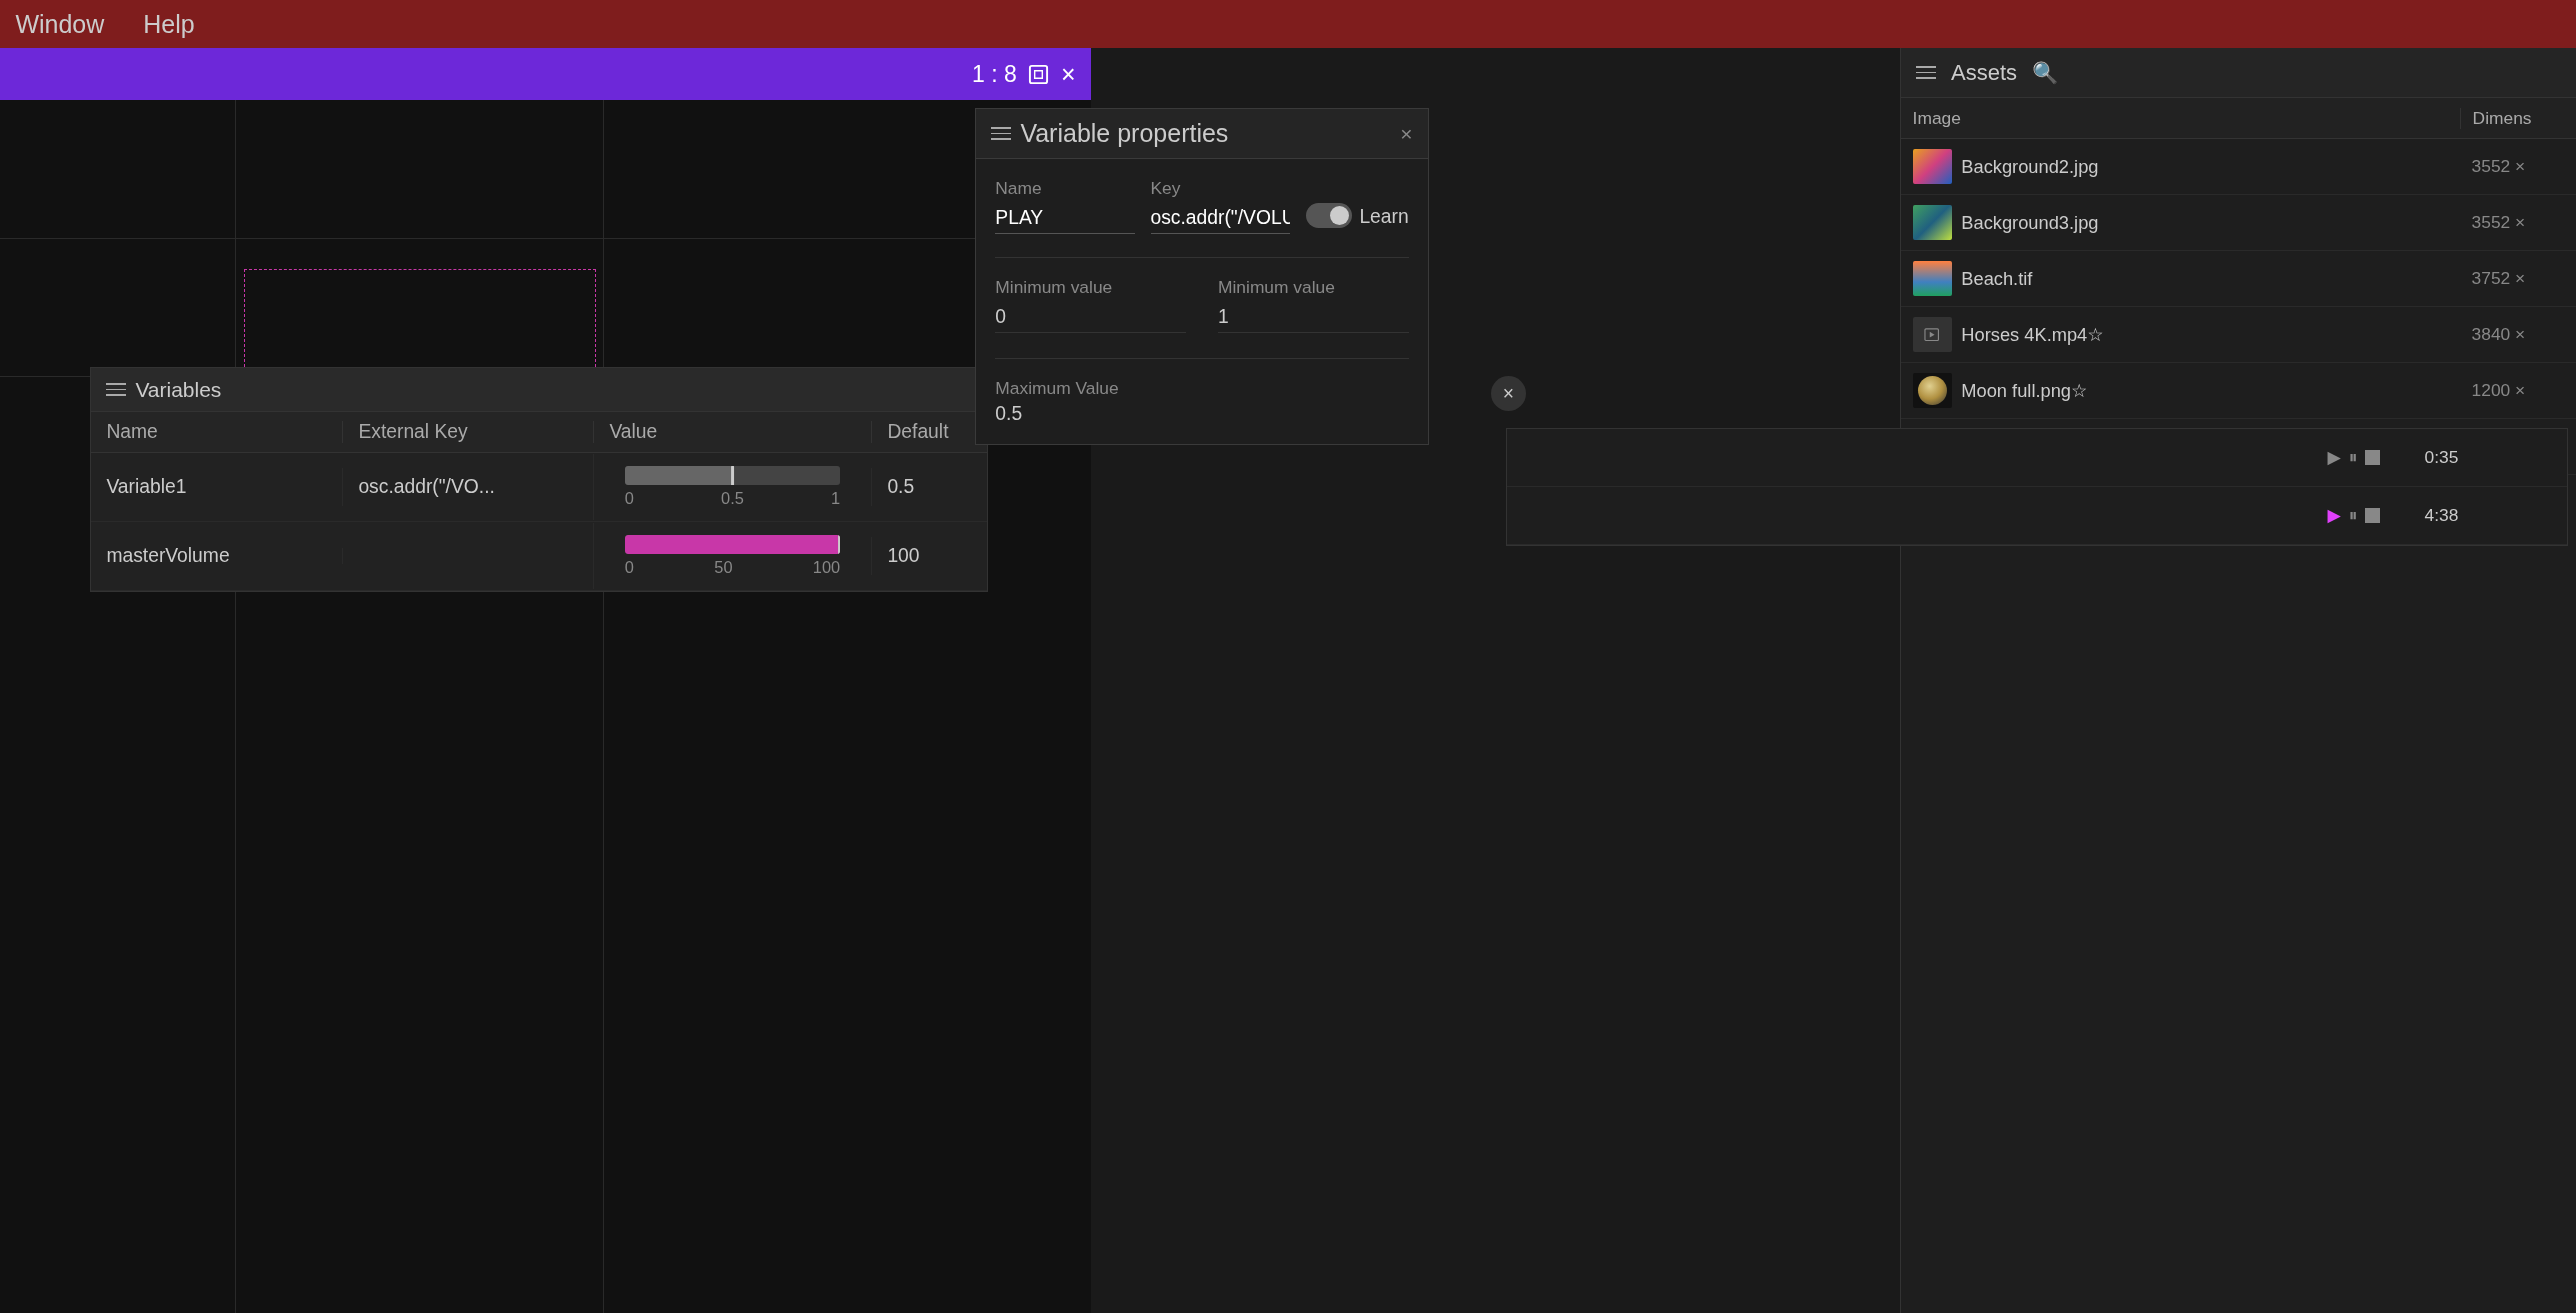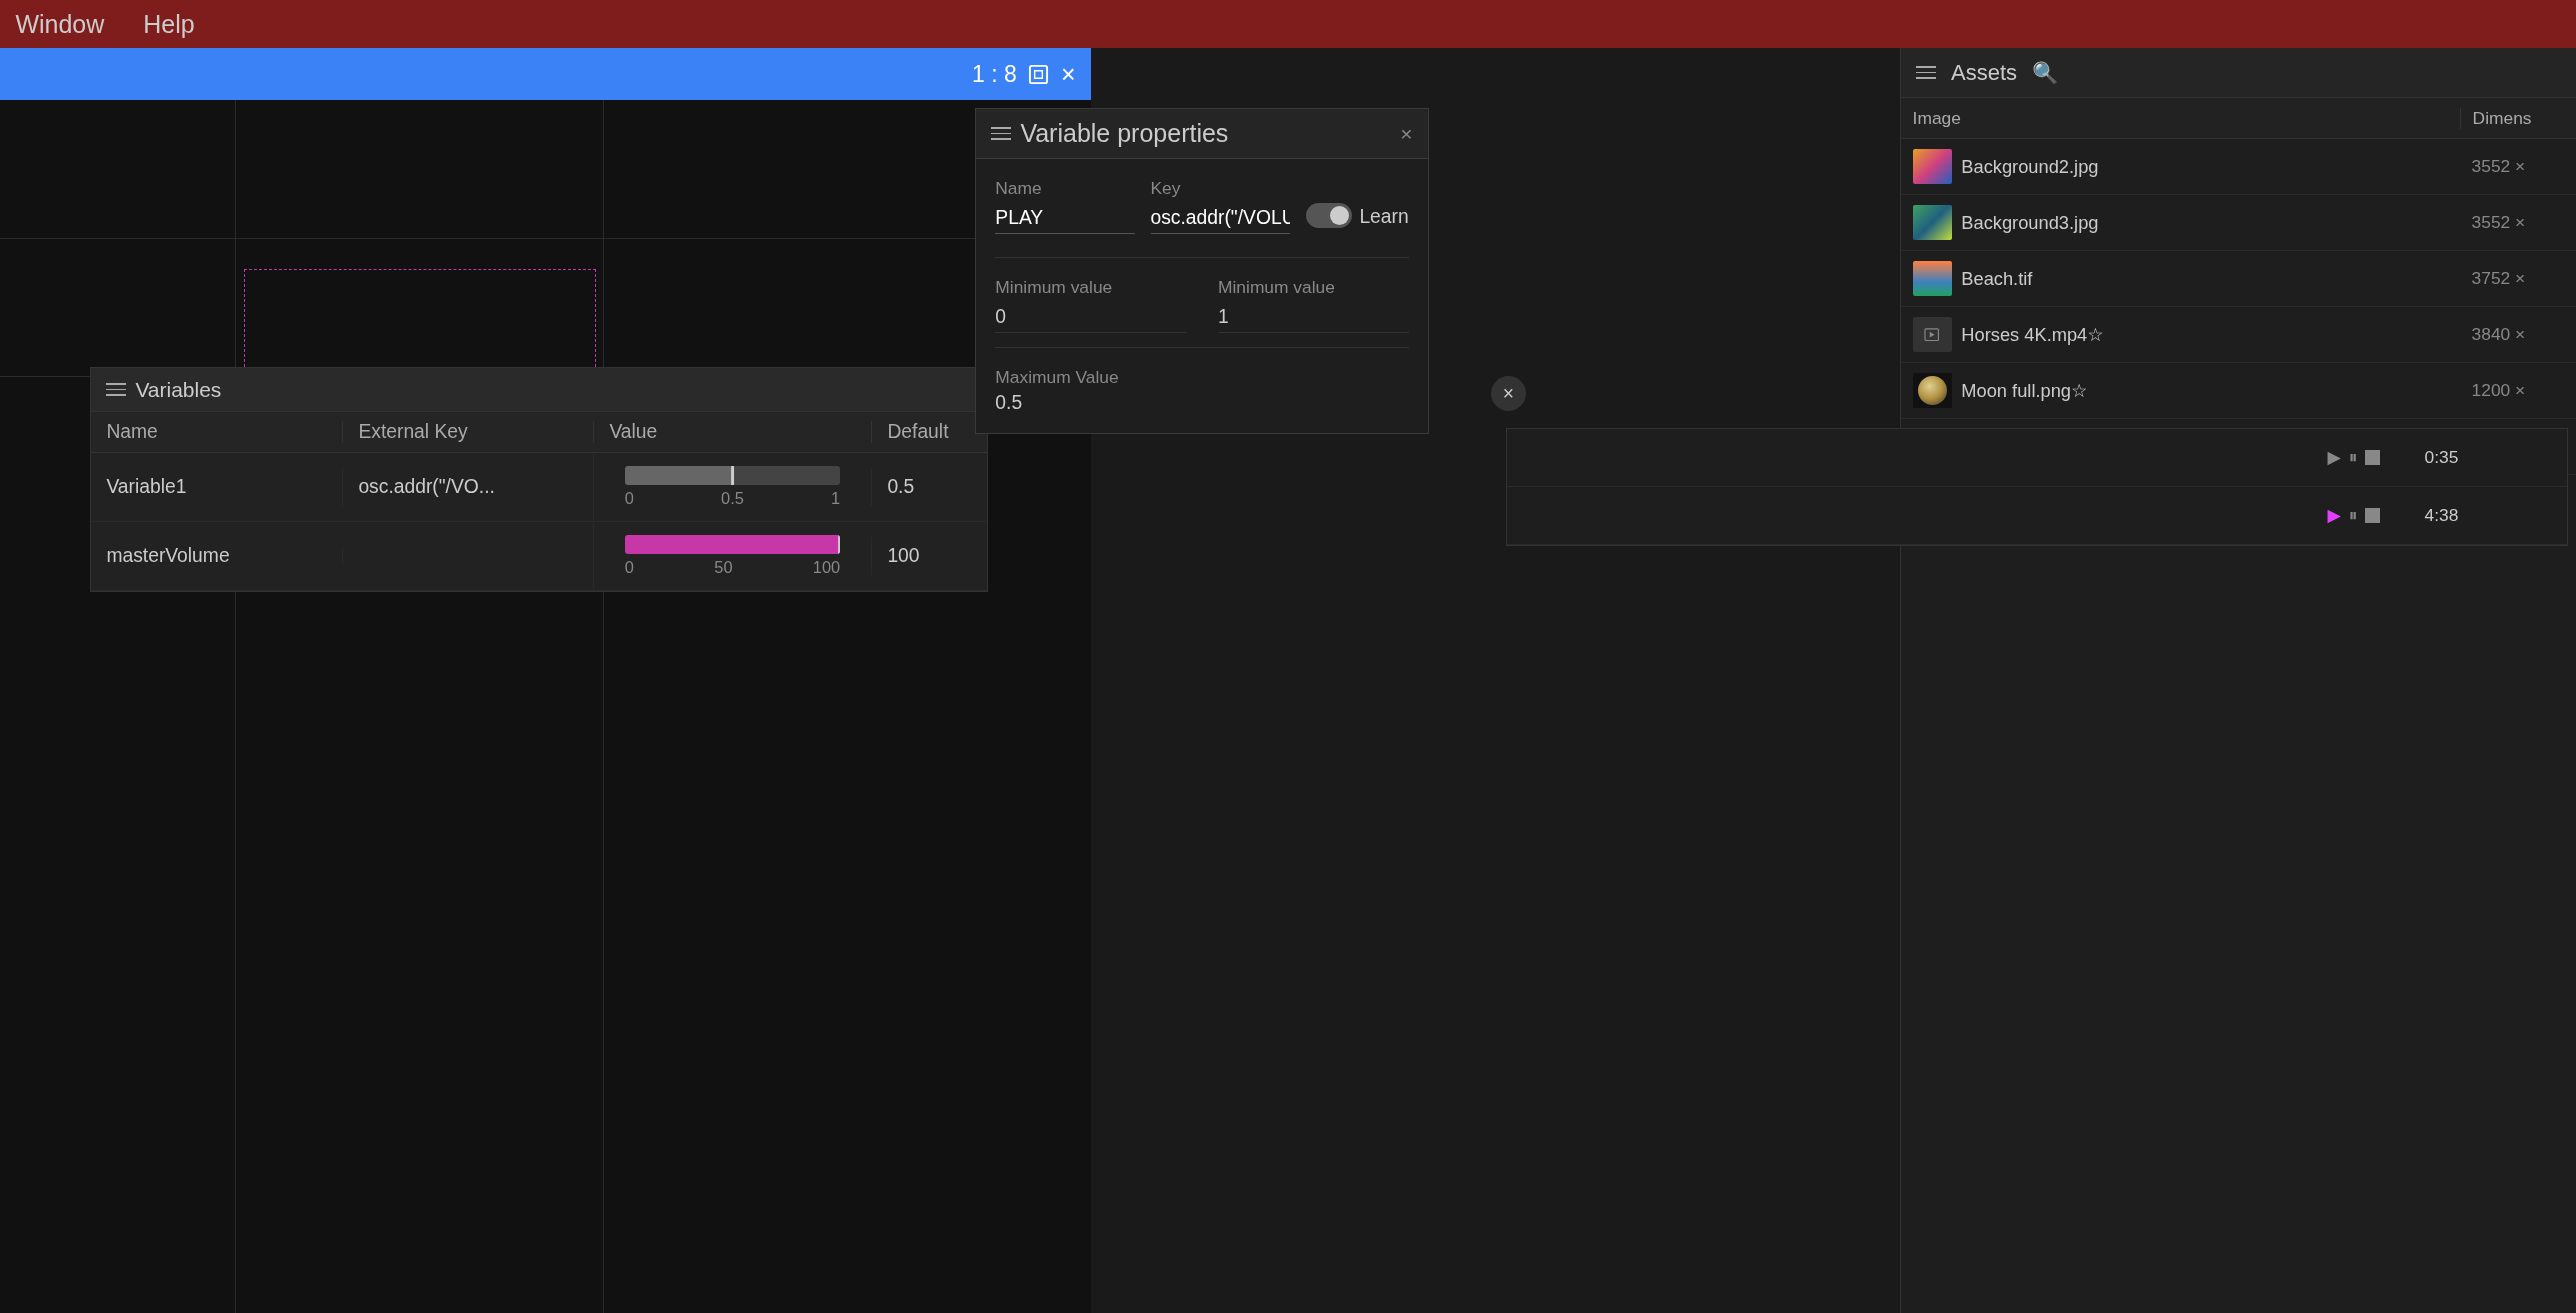--- a/index.html
+++ b/index.html
@@ -39,21 +39,21 @@
       bottom: 0;
       background: #1e1e1e;
       overflow: hidden;
     }
 
     
     .canvas-topbar {
       position: absolute;
       top: 0; left: 0; right: 0;
       height: 52px;
-      background: #3b82f6;
+      background: #6d28d9;
       display: flex;
       align-items: center;
       justify-content: flex-end;
       padding: 0 15.4px;
       gap: 11.6px;
     }
     .canvas-ratio {
       color: white;
       font-size: 23px;
       font-weight: 500;
@@ -291,21 +291,21 @@
       font-size: 19.3px;
     }
     .var-props-separator {
       height: 1px;
       background: #333;
       margin-bottom: 19.3px;
     }
     .min-max-row {
       display: flex;
       gap: 32px;
-      margin-bottom: 14px;
+      margin-bottom: 25px;
     }
     .min-max-field {
       display: flex;
       flex-direction: column;
       gap: 3.9px;
       flex: 1;
     }
     .min-max-label {
       color: #888;
       font-size: 17.4px;

